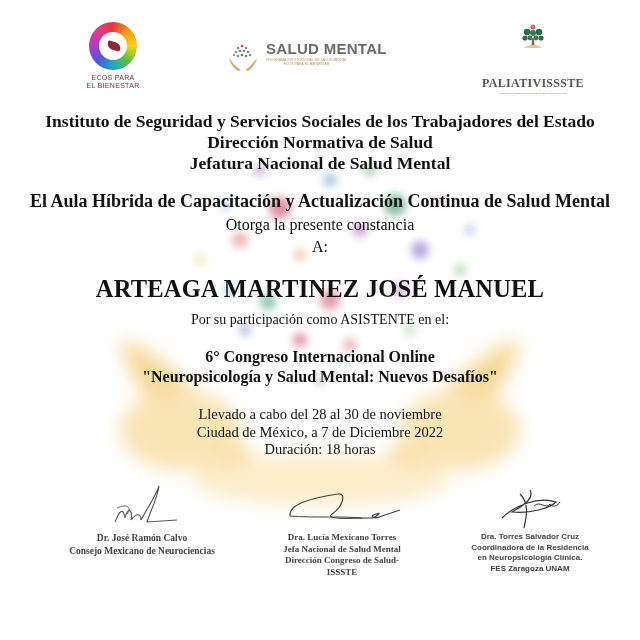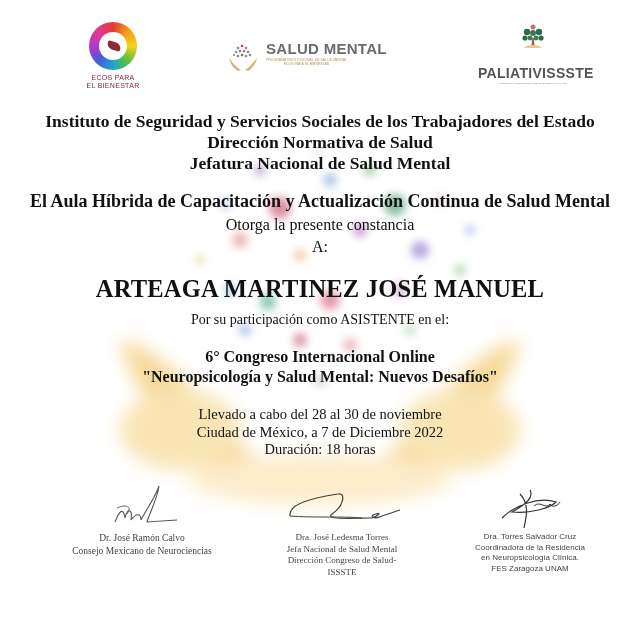--- a/index.html
+++ b/index.html
@@ -23,36 +23,36 @@
     .ecos-map { position: absolute; left: 18px; top: 20px; width: 14px; height: 8px; background: #8a2a3a; border-radius: 2px 6px 2px 6px; z-index: 2; transform: rotate(18deg); }
     .ecos-text { font-family: "Liberation Sans", sans-serif; font-size: 7px; color: #7a2a3a; line-height: 8px; margin-top: 4px; letter-spacing: 0.3px; }
 
     .logo-salud { left: 224px; top: 38px; width: 190px; height: 40px; }
     .salud-icon { position: absolute; left: 2px; top: 2px; width: 34px; height: 34px; }
     .salud-title { position: absolute; left: 42px; top: 2px; font-family: "Liberation Sans", sans-serif; font-weight: bold; font-size: 15px; color: #6b6b6b; letter-spacing: 0.3px; white-space: nowrap; }
     .salud-sub { position: absolute; left: 42px; top: 20px; font-family: "Liberation Sans", sans-serif; font-size: 3.5px; color: #b8935a; line-height: 4px; white-space: nowrap; }
 
     .logo-palia { left: 478px; top: 24px; width: 110px; }
     .palia-tree { width: 30px; height: 28px; margin: 0 auto; position: relative; }
-    .palia-title { font-family: Liberation Sans, sans-serif; font-weight: bold; font-size: 14px; color: #555; letter-spacing: 0.3px; margin-top: 9px; }
+    .palia-title { font-family: Liberation Serif, serif; font-weight: bold; font-size: 12px; color: #555; letter-spacing: 0.3px; margin-top: 20px; }
     .palia-sub { font-family: "Liberation Sans", sans-serif; font-size: 2.5px; color: #a08060; margin-top: 1px; }
 
     
     .center { position: absolute; left: -40px; width: 720px; text-align: center; white-space: nowrap; }
     .inst { top: 111px; font-weight: bold; font-size: 17.5px; line-height: 21px; }
     .aula { top: 191px; font-weight: bold; font-size: 18px; }
     .otorga { top: 216px; font-size: 16px; }
     .a-label { top: 238px; font-size: 16px; }
     .name { top: 275px; font-weight: bold; font-size: 24.5px; letter-spacing: 0.2px; }
     .por { top: 312px; font-size: 14px; }
     .congreso { top: 347px; font-weight: bold; font-size: 16px; line-height: 20px; }
     .details { top: 406px; font-size: 14.5px; line-height: 17.5px; }
 
     
-    .sig { position: absolute; text-align: center; color: #444; white-space: nowrap; }
+    .sig { position: absolute; text-align: center; color: #444; white-space: nowrap; font-weight: bold; }
     .sig svg { display: block; margin: 0 auto; }
     .sig-1 { left: 62px; top: 478px; width: 160px; font-size: 9.5px; line-height: 13px; }
     .sig-2 { left: 262px; top: 484px; width: 160px; font-size: 9px; line-height: 11.5px; }
     .sig-3 { left: 455px; top: 484px; width: 150px; font-family: "Liberation Sans", "DejaVu Sans", sans-serif; font-size: 8px; line-height: 10.5px; }
   </style>
 </head>
 <body>
 
 <div class="bg">
   <svg viewBox="0 0 640 640" xmlns="http://www.w3.org/2000/svg">
@@ -187,21 +187,21 @@
     </svg>
     <div>Dr. José Ramón Calvo</div>
     <div>Consejo Mexicano de Neurociencias</div>
   </div>
 
   <div class="sig sig-2">
     <svg width="120" height="48" viewBox="0 0 120 48">
       <path d="M8,32 C6,20 30,14 56,10 C64,8 62,22 50,30 C42,36 70,34 90,34 C96,32 100,28 94,30 C86,32 92,36 100,32 L118,26" fill="none" stroke="#444" stroke-width="1.2"></path>
       <path d="M8,32 C30,34 60,32 80,34" fill="none" stroke="#444" stroke-width="1"></path>
     </svg>
-    <div>Dra. José Ledesma Torres</div>
+    <div>Dra. Lucía Mexicano Torres</div>
     <div>Jefa Nacional de Salud Mental</div>
     <div>Dirección Congreso de Salud-</div>
     <div>ISSSTE</div>
   </div>
 
   <div class="sig sig-3">
     <svg width="80" height="48" viewBox="0 0 80 48">
       <path d="M12,34 C24,22 48,12 66,18 C60,24 40,30 22,28 C36,20 44,14 40,6 M30,10 C40,20 36,34 34,44" fill="none" stroke="#333" stroke-width="1.2"></path>
       <path d="M44,22 C50,16 56,26 60,20 C62,24 68,22 70,18" fill="none" stroke="#333" stroke-width="1"></path>
     </svg>

